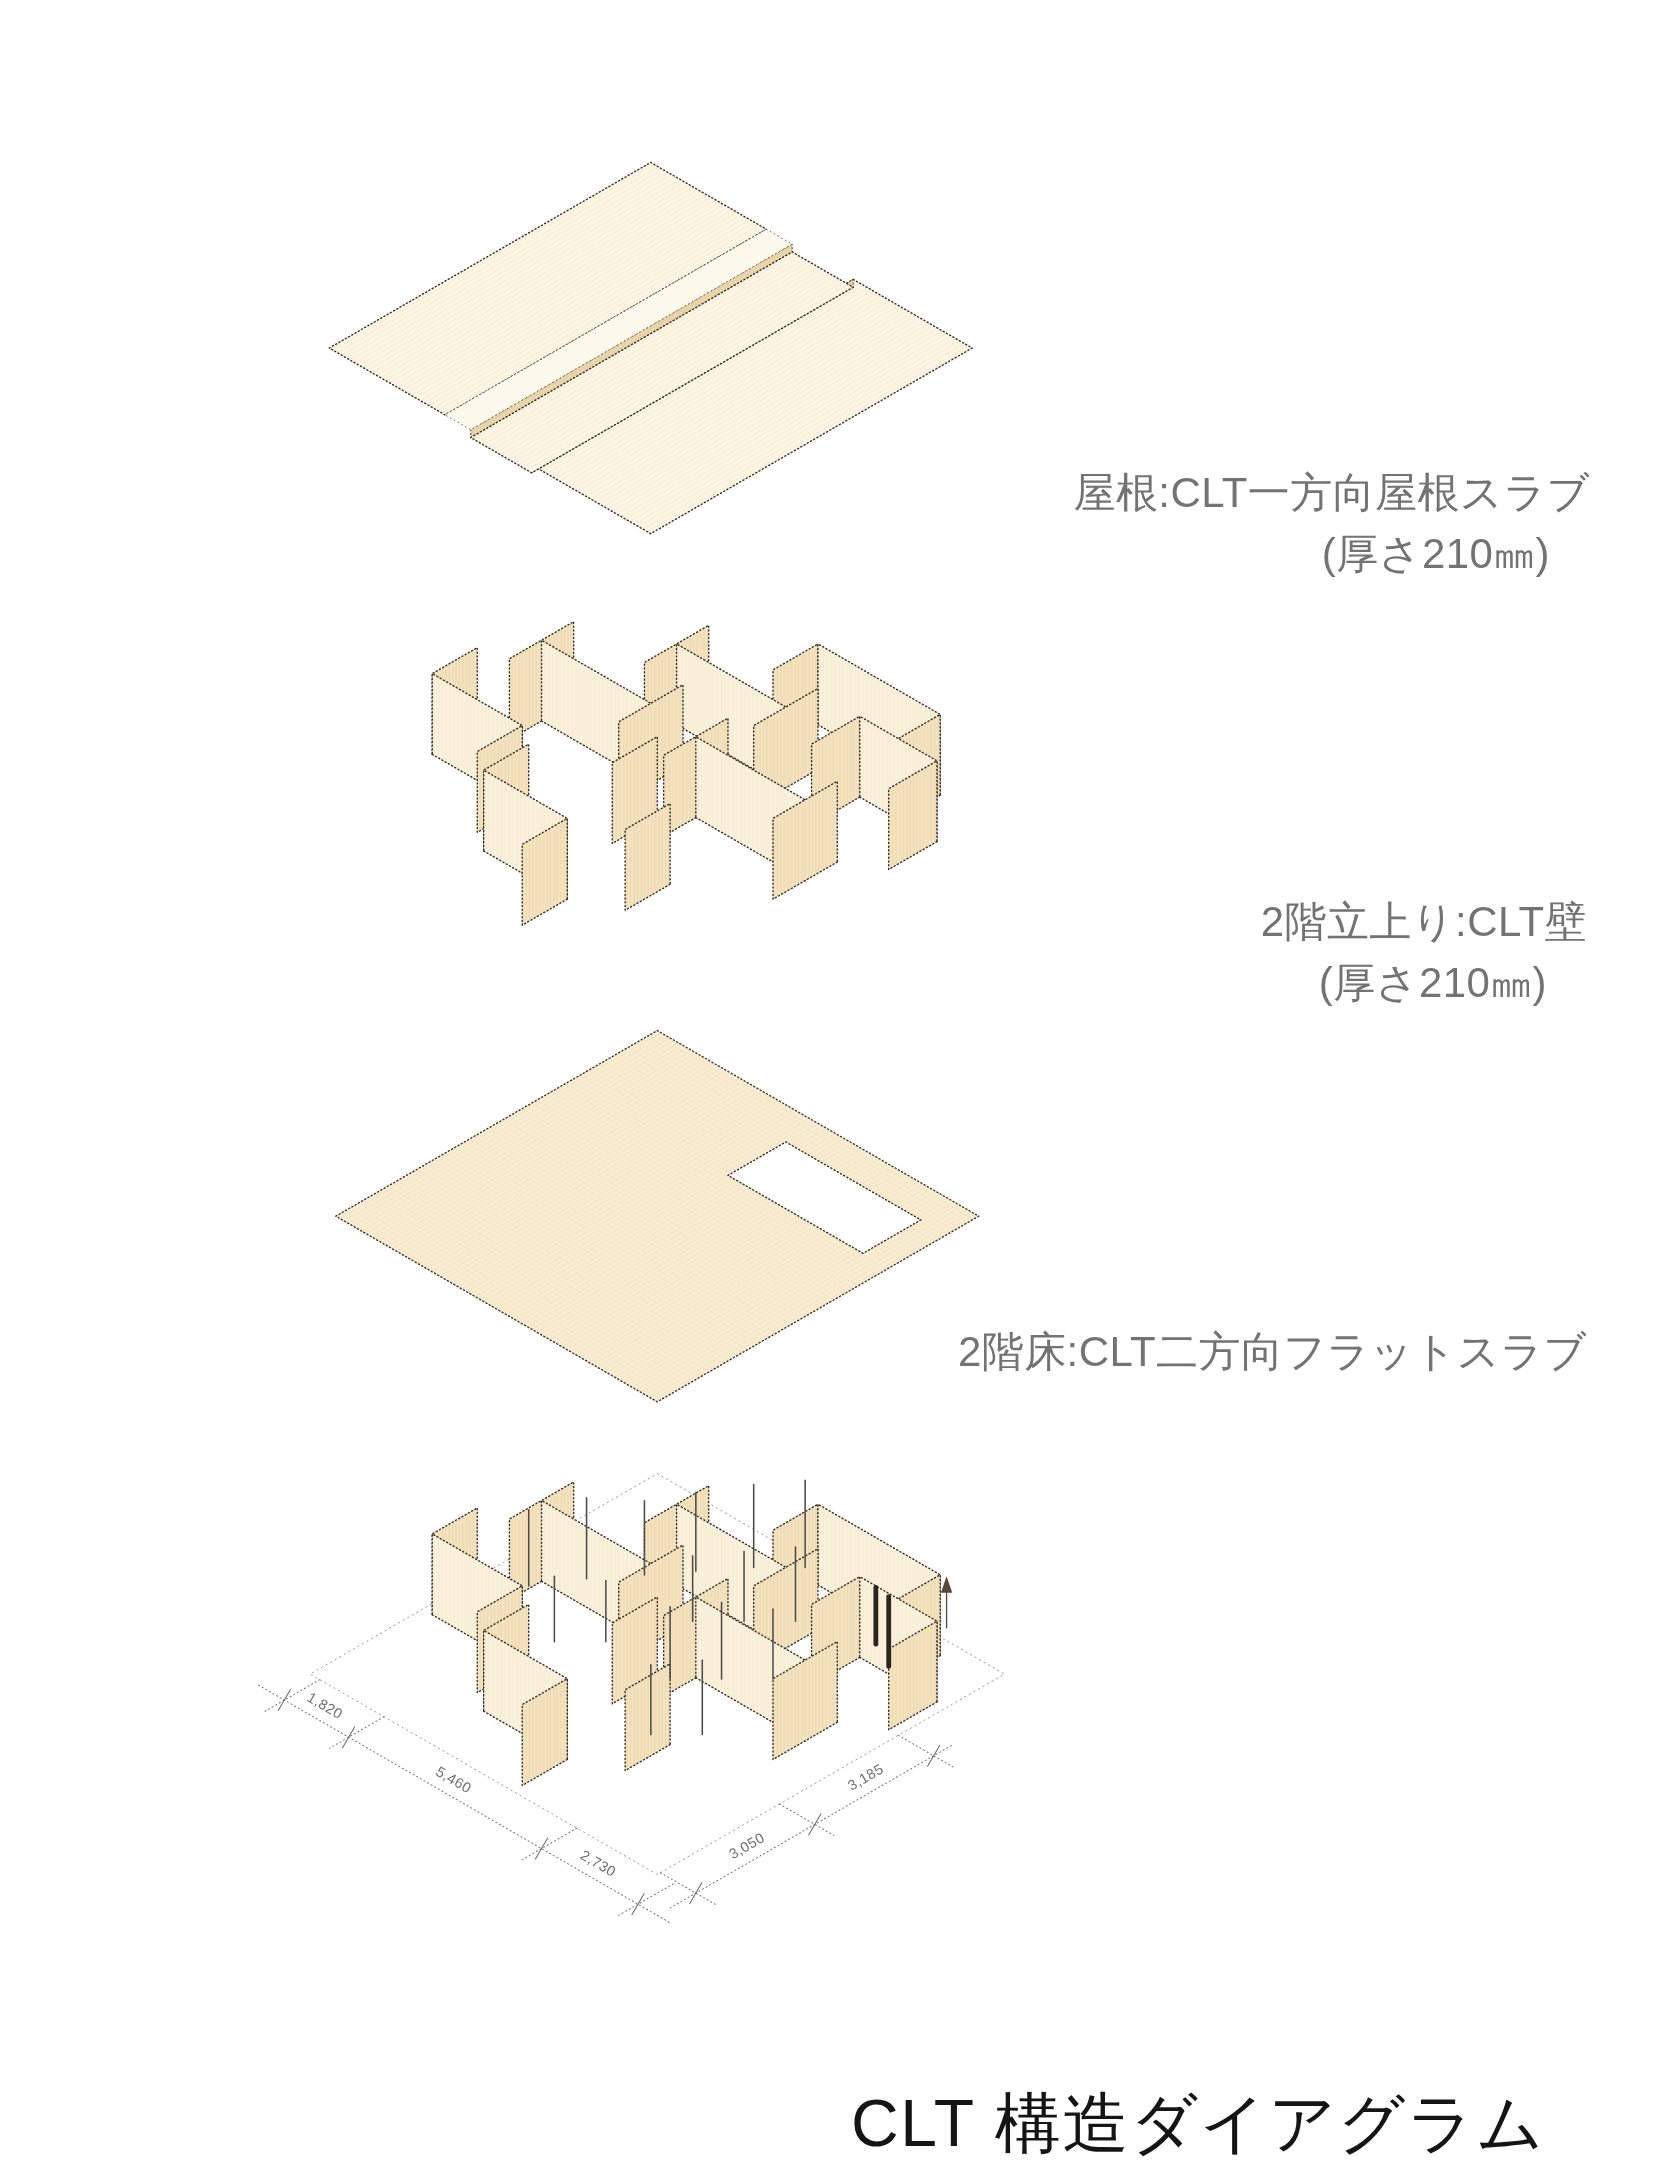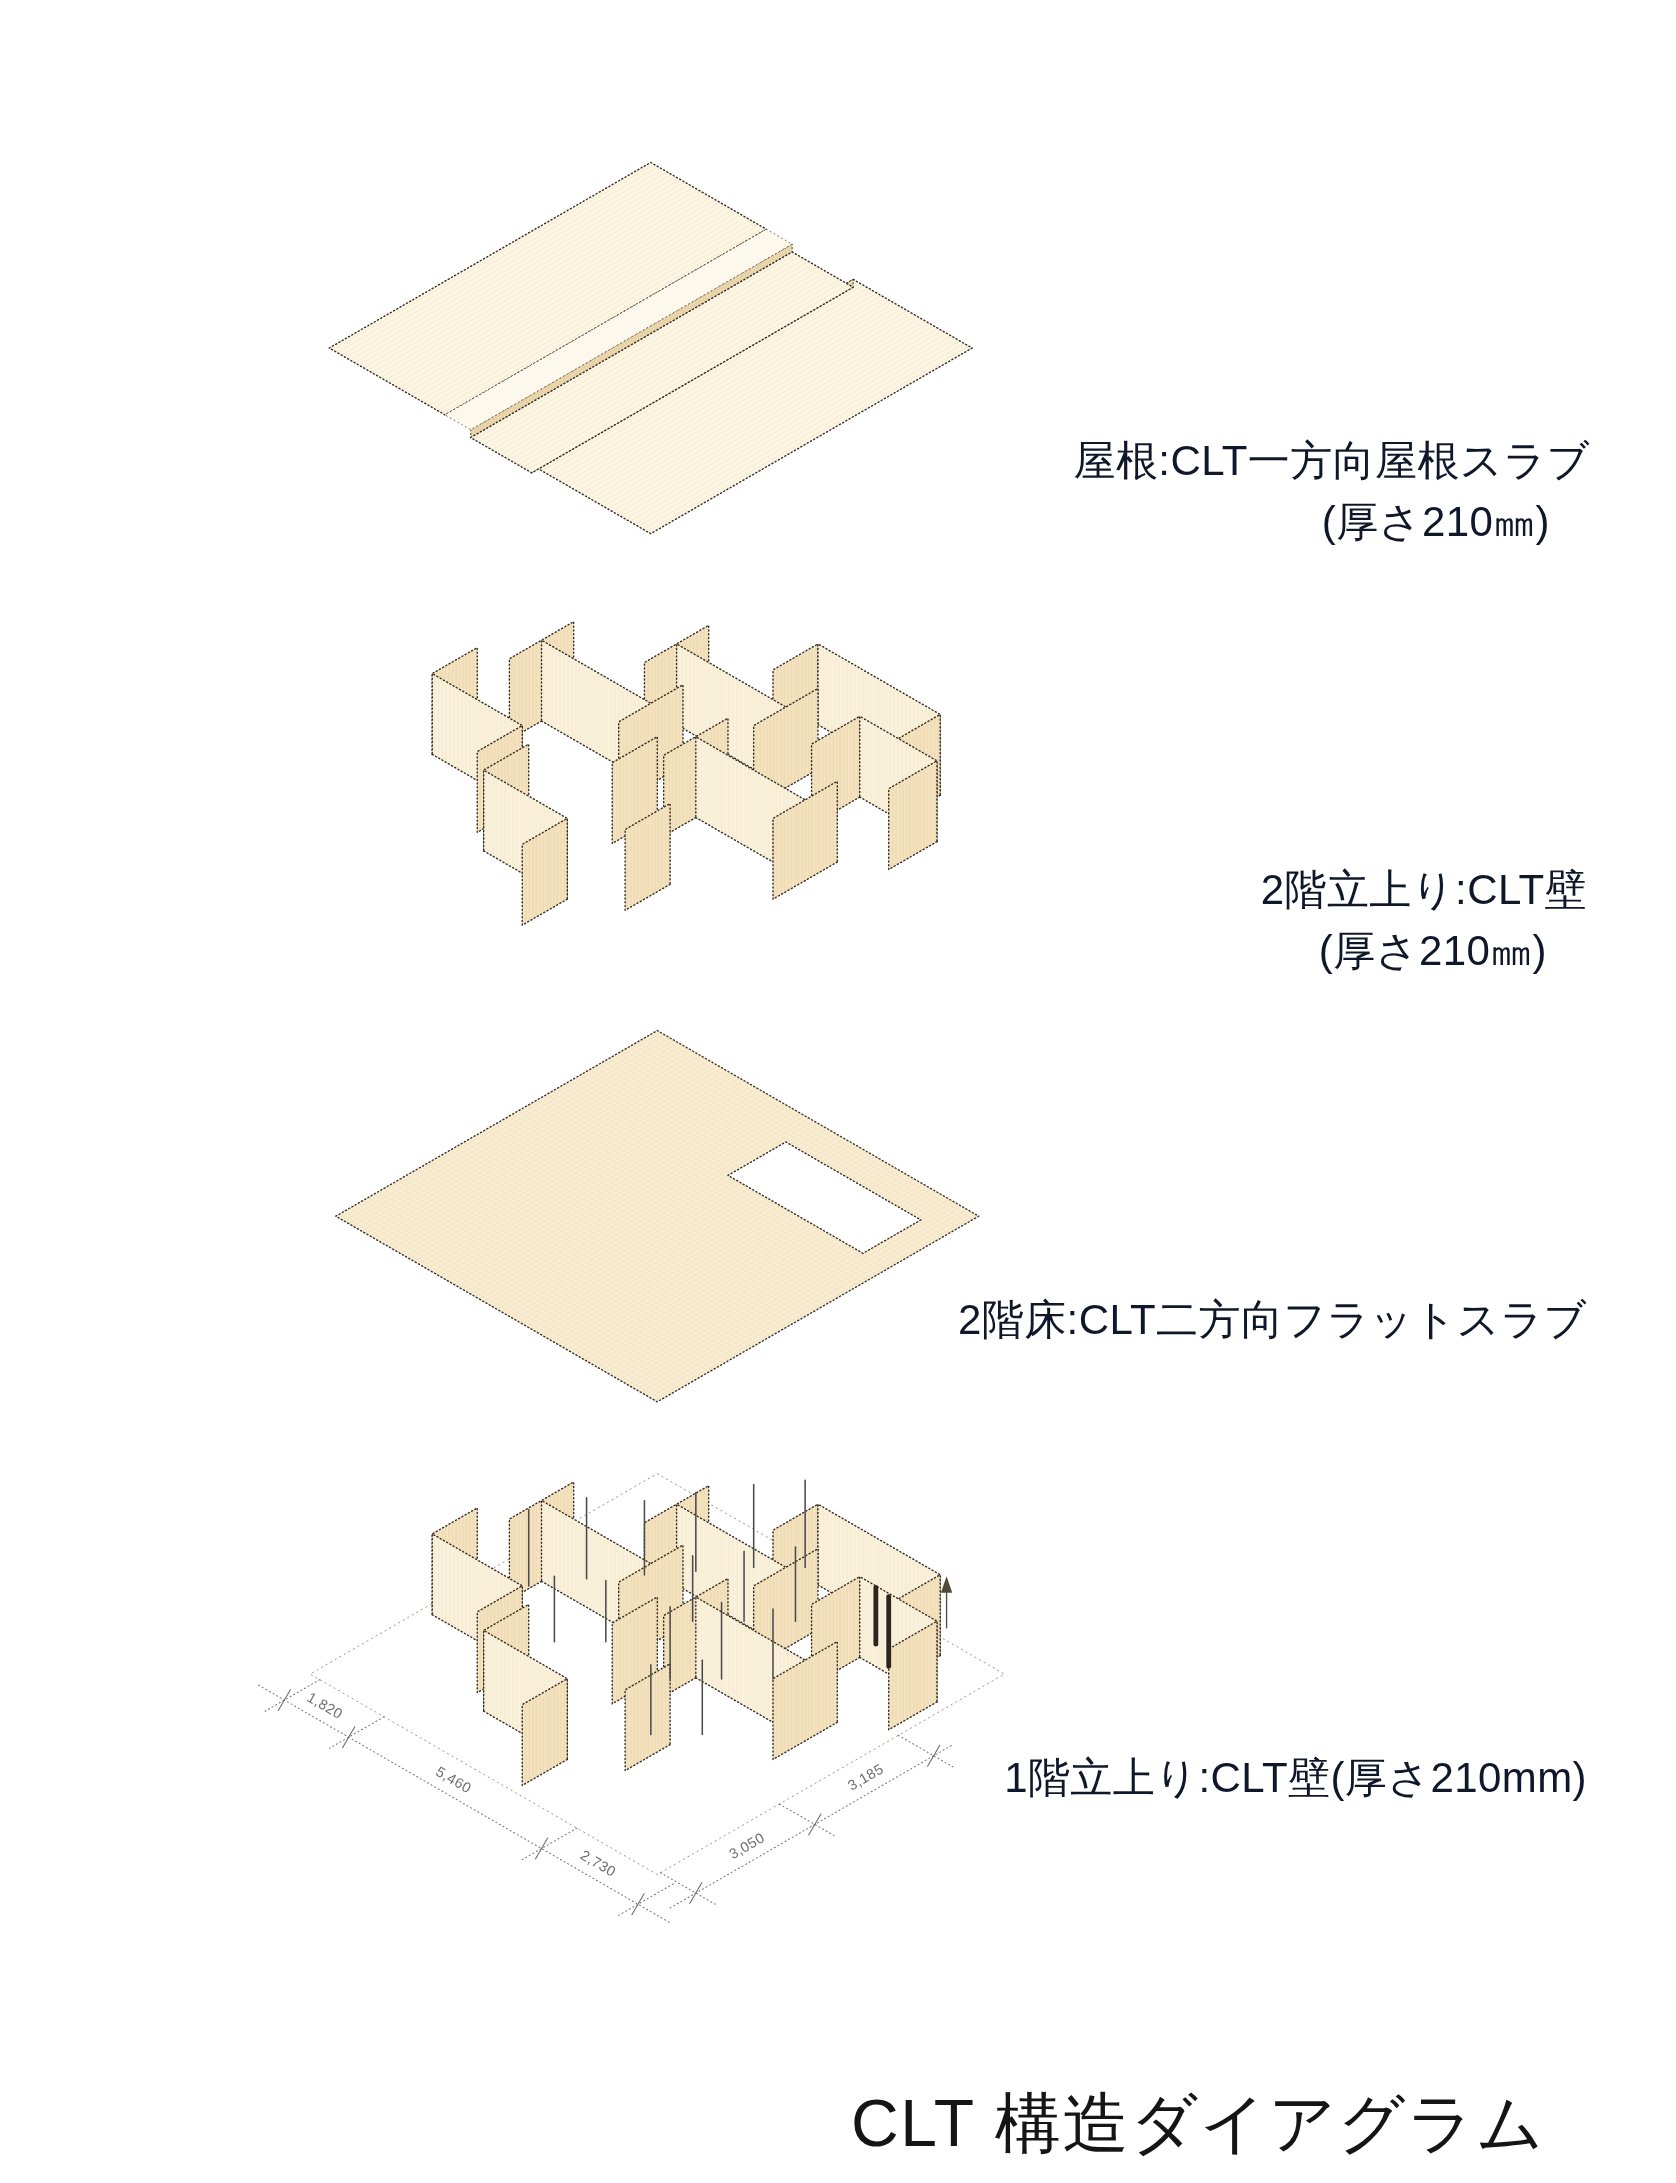--- a/index.html
+++ b/index.html
@@ -3,22 +3,22 @@
 <meta charset="utf-8">
 <style>
   html,body{margin:0;padding:0;}
   body{
     width:1677px;height:2349px;background:#ffffff;position:relative;
     font-family:"Liberation Sans","DejaVu Sans",sans-serif;
   }
   #scene{position:absolute;left:0;top:0;}
   #scene text{font-family:"Liberation Sans","DejaVu Sans",sans-serif;}
   .lbl{
-    position:absolute;text-align:right;color:#0f172a;
-    font-size:42px;line-height:1.46;white-space:nowrap;letter-spacing:0.4px;
+    position:absolute;text-align:right;color:#737373;
+    font-size:42px;line-height:1.46;white-space:nowrap;letter-spacing:0.4px;margin-top:32px;
   }
   .lbl .ln2.inset{padding-right:40px;text-align:right;}
   .lbl-roof{right:87px;top:430px;}
   .lbl-w2f{right:90px;top:859px;}
   .lbl-f2f{right:90px;top:1289px;}
   .lbl-w1f{right:90px;top:1747px;}
   .diagram-title{
     position:absolute;left:851px;top:2079px;color:#151515;
     font-size:66px;letter-spacing:1.7px;white-space:nowrap;
   }
@@ -171,19 +171,18 @@
   <div class="lbl lbl-w2f">
     <div class="ln1">2階立上り:CLT壁</div>
     <div class="ln2 inset">(厚さ210㎜)</div>
   </div>
 
   <div class="lbl lbl-f2f">
     <div class="ln1">2階床:CLT二方向フラットスラブ</div>
   </div>
 
   <div class="lbl lbl-w1f">
-    <div class="ln1">1階立上り:CLT壁(厚さ210mm)</div>
   </div>
 
   <div class="diagram-title">CLT 構造ダイアグラム</div>
 
 </div>
 
 
 </body></html>

